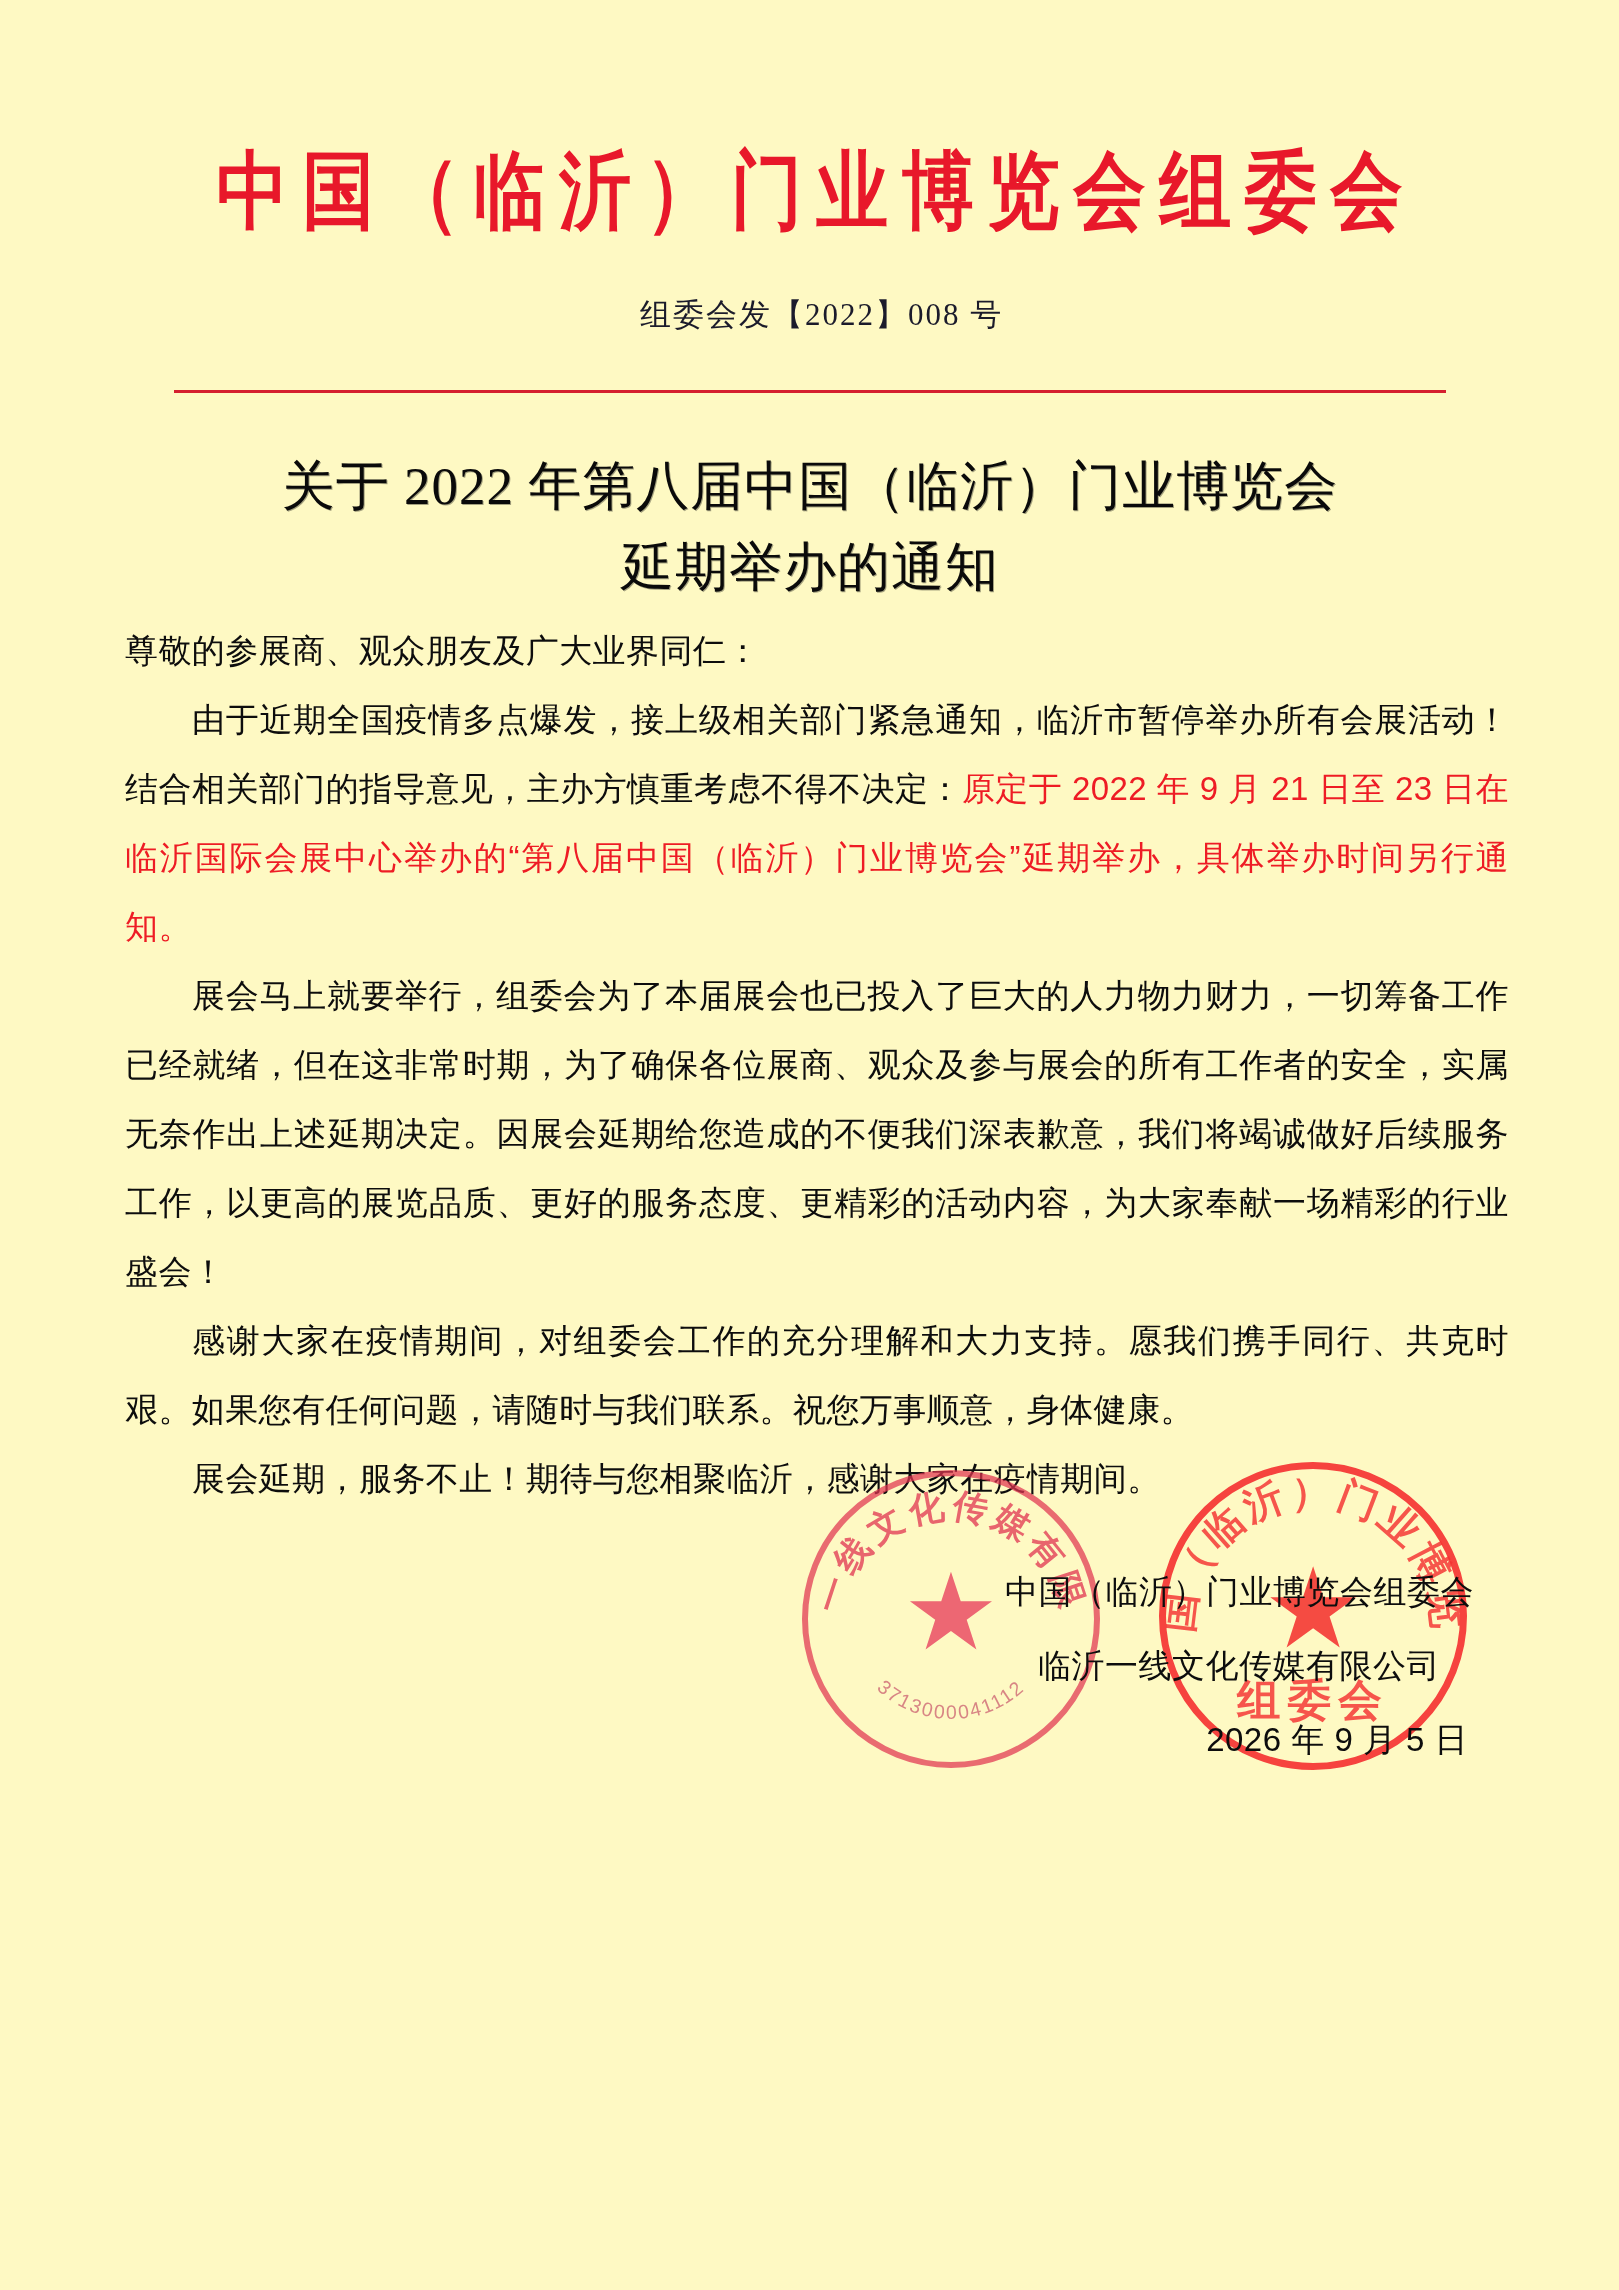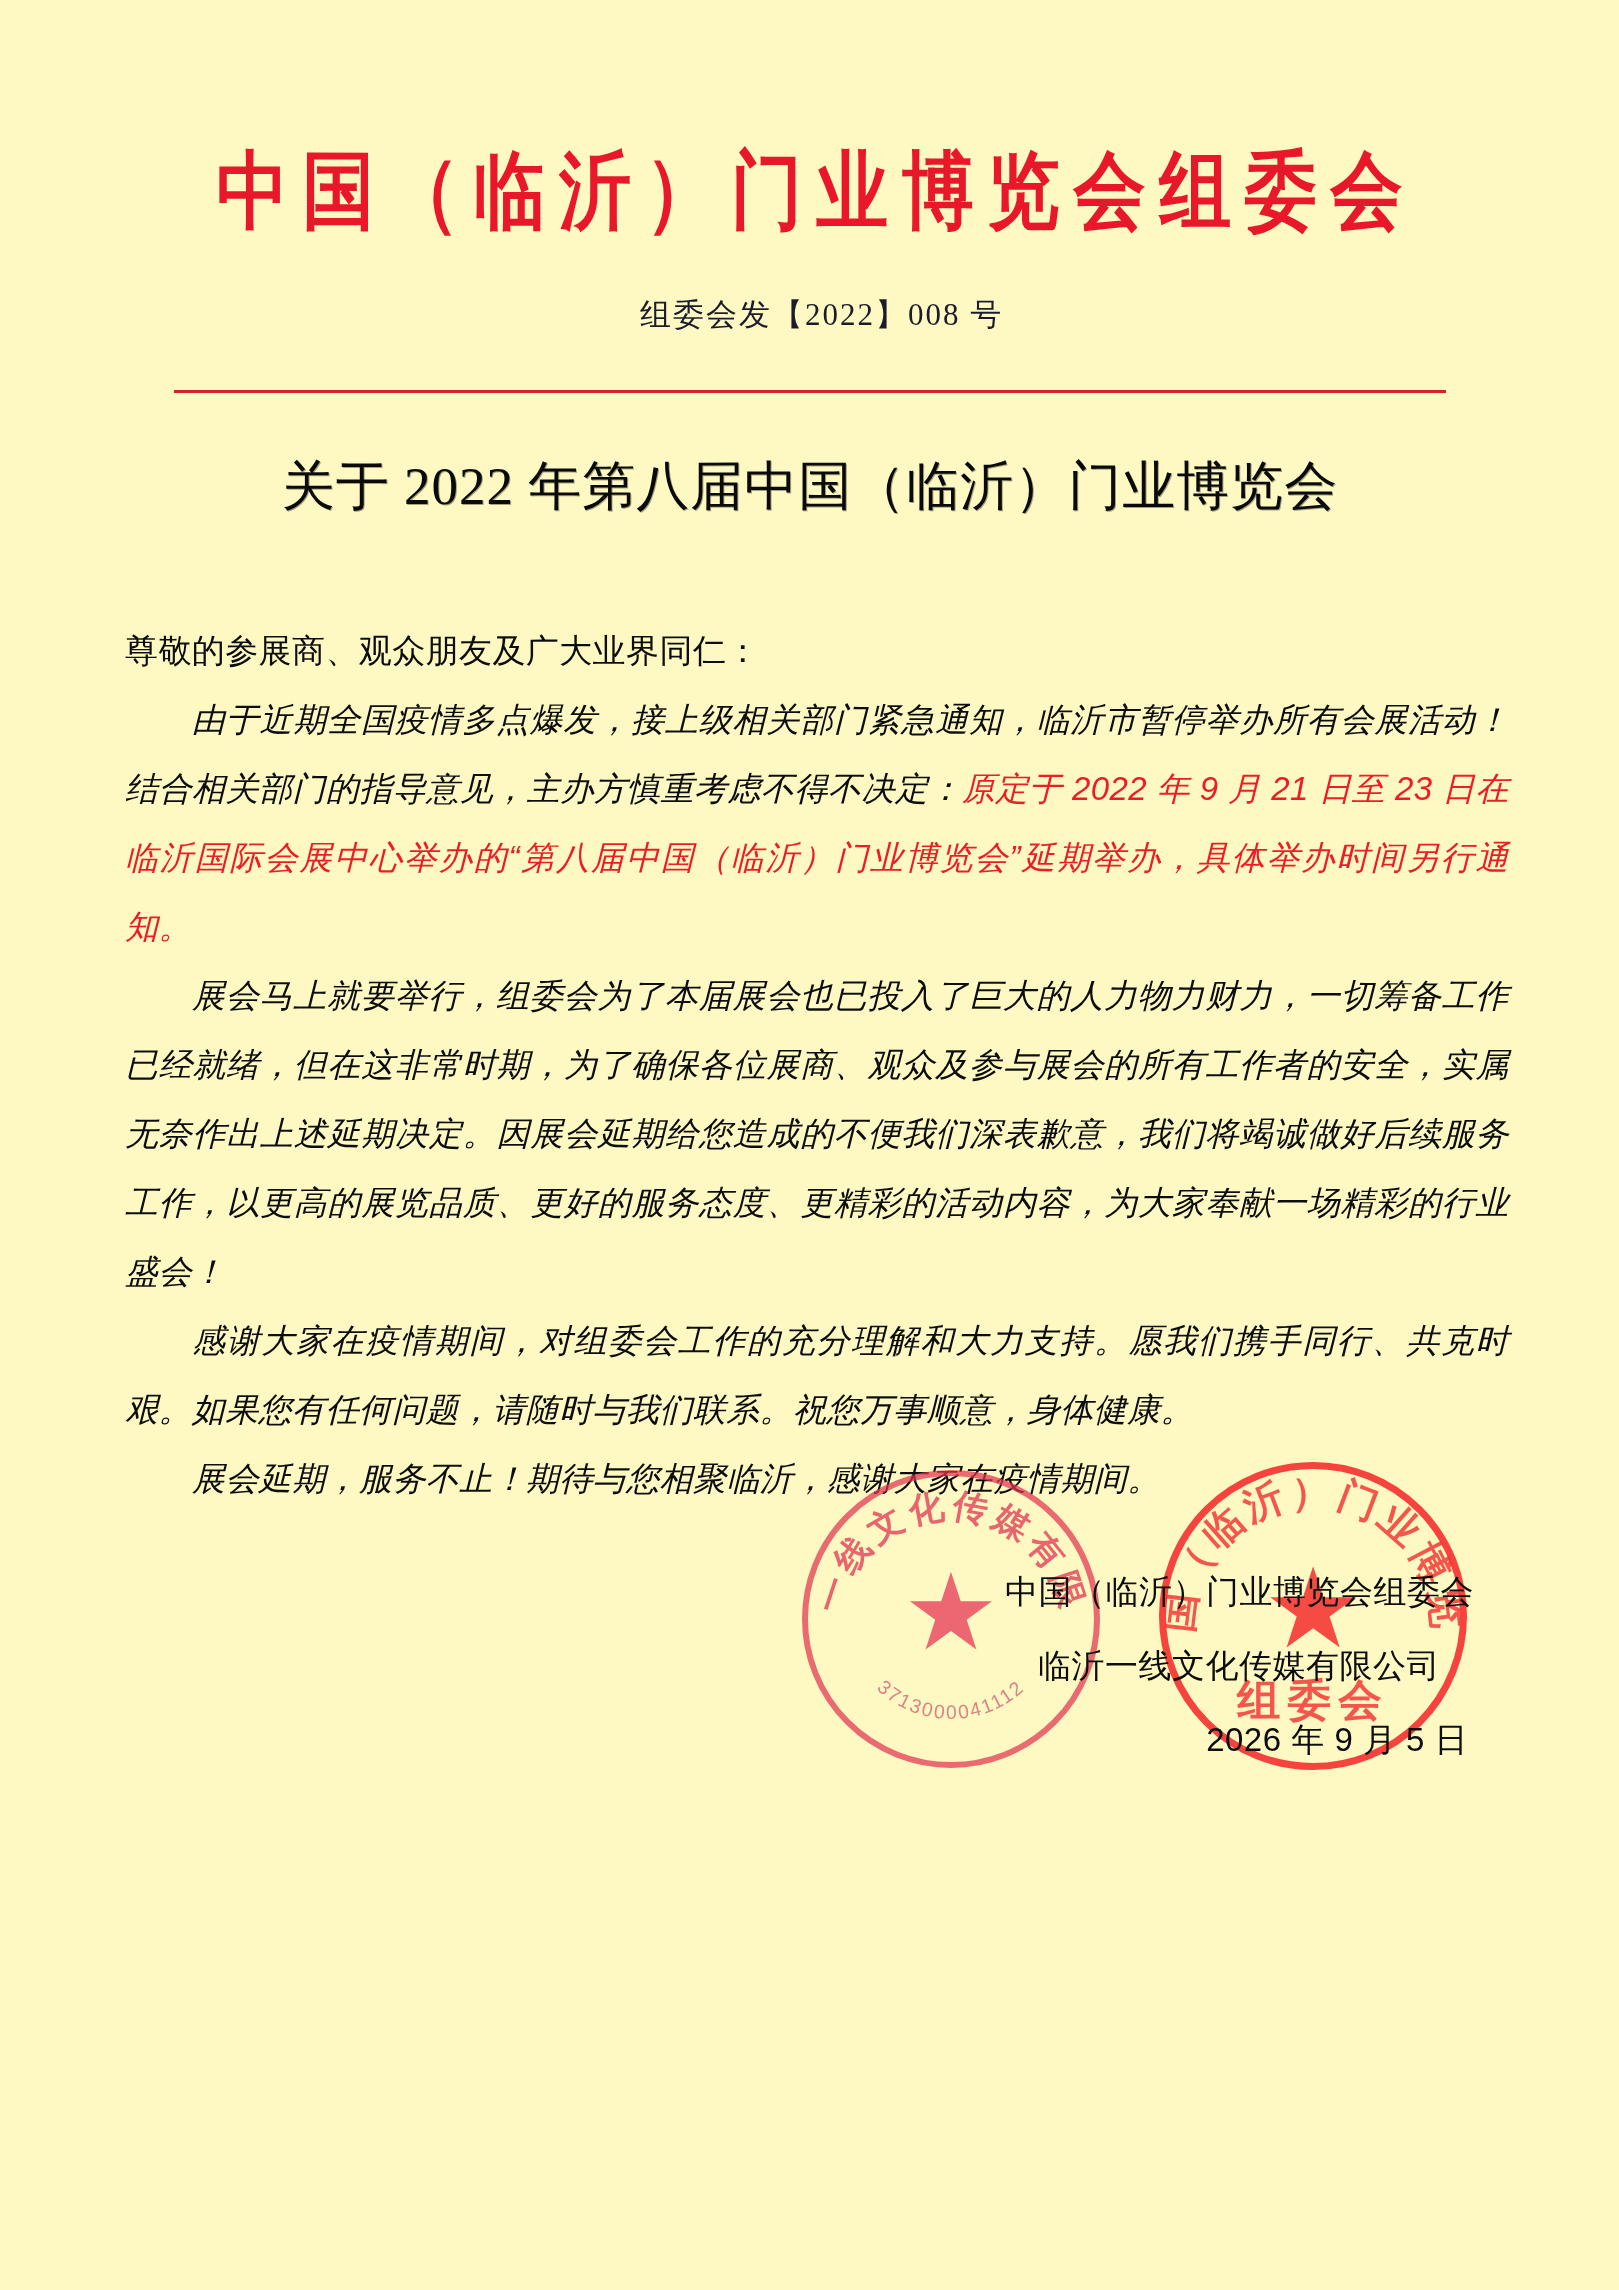--- a/index.html
+++ b/index.html
@@ -91,21 +91,21 @@
     color: #0d0d0d;
     letter-spacing: 0.4px;
   }
   .salutation { margin: 0 0 0 0; }
   .para {
     margin: 0;
     text-indent: 67px;
     text-align: justify;
     text-justify: inter-ideograph;
   }
-  .para + .para { margin-top: 0px; font-style: italic; }
+  .para + .para { margin-top: 0px; }
   .red { color: #ee1c25; }
 
   
   .signature {
     position: absolute;
     right: 145px;
     top: 1555px;
     text-align: left;
     font-family: "Liberation Sans", "DejaVu Sans", sans-serif;
     font-size: 33px;
@@ -155,20 +155,21 @@
   <div class="letterhead">
     <div class="letterhead-title">中国（临沂）门业博览会组委会</div>
   </div>
 
   <div class="docnumber">组委会发【2022】008 号</div>
 
   <div class="rule"></div>
 
   <div class="doc-title">
     <span class="tl">关于 2022 年第八届中国（临沂）门业博览会</span>
+    <span class="tl">延期举办的通知</span>
   </div>
 
   <div class="body-text">
     <p class="para salutation" style="text-indent:0">尊敬的参展商、观众朋友及广大业界同仁：</p>
 
     <p class="para">
       <span>由于近期全国疫情多点爆发，接上级相关部门紧急通知，临沂市暂停举办所有会展活动！结合相关部门的指导意见，主办方慎重考虑不得不决定：</span><span class="red">原定于 2022 年 9 月 21 日至 23 日在临沂国际会展中心举办的“第八届中国（临沂）门业博览会”延期举办，具体举办时间另行通知。</span>
     </p>
 
     <p class="para">

